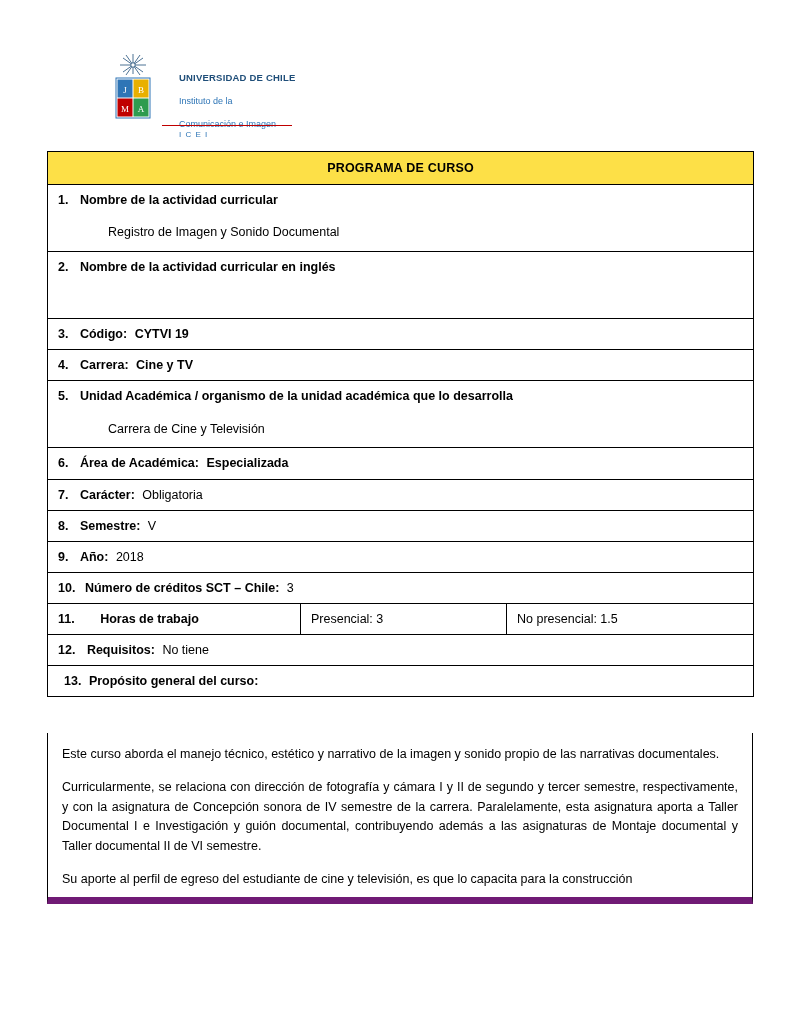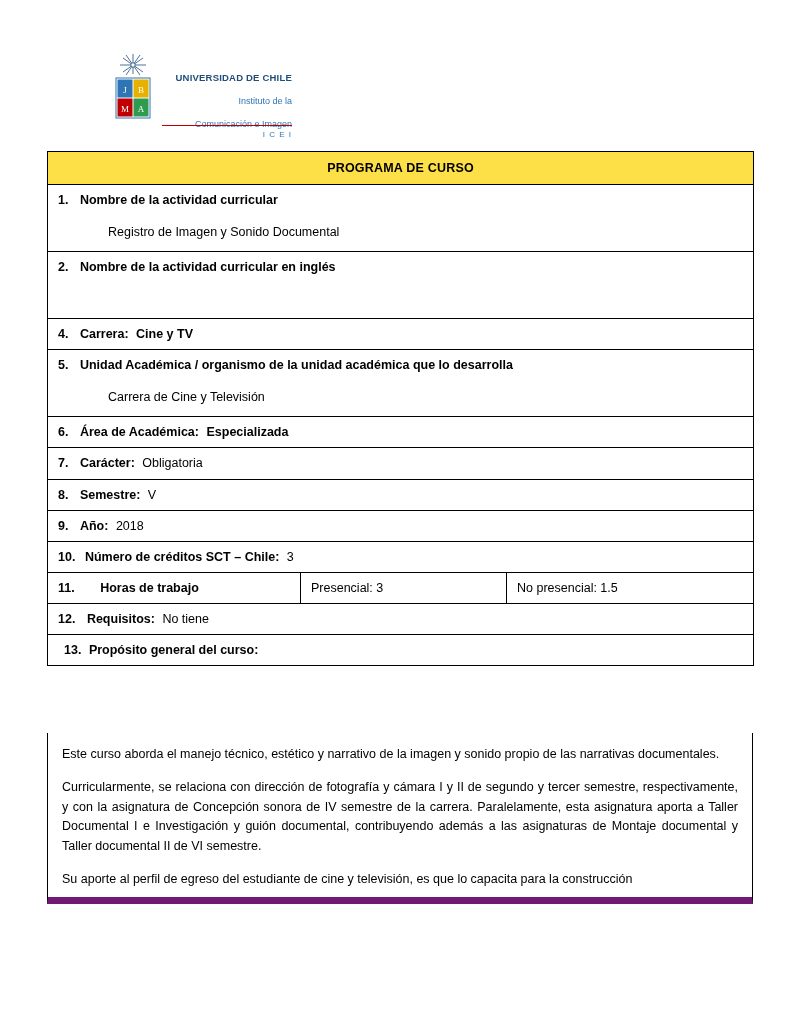--- a/index.html
+++ b/index.html
@@ -32,25 +32,24 @@
   }
   .logo-emblem {
     position: absolute;
     left: 0px;
     top: 2px;
     width: 46px;
     height: 70px;
   }
   .logo-text {
     position: absolute;
-    left: 52px;
+    left: 69px;
     top: 22px;
     width: 130px;
     line-height: 1.25;
-    text-align: right;
   }
   .logo-line1 {
     font-size: 9.5px;
     letter-spacing: 0.2px;
     color: #1f4e79;
     font-weight: bold;
   }
   .logo-line2, .logo-line3 {
     font-size: 9px;
     color: #2e75b6;
@@ -198,20 +197,29 @@
       <tr>
         <td colspan="3" class="cell-tall">
           <span class="item-line">
             <span class="num">2.</span>
             <span class="bold" style="margin-left:8px">Nombre de la actividad curricular en inglés</span>
           </span>
           <span class="item-sub"></span>
         </td>
       </tr>
 
+      <tr>
+        <td colspan="3">
+          <span class="item-line">
+            <span class="num">3.</span>
+            <span class="bold" style="margin-left:8px">Código:</span>
+            <span class="bold" style="margin-left:4px">CYTVI 19</span>
+          </span>
+        </td>
+      </tr>
 
       <tr>
         <td colspan="3">
           <span class="item-line">
             <span class="num">4.</span>
             <span class="bold" style="margin-left:8px">Carrera:</span>
             <span class="bold" style="margin-left:4px">Cine y TV</span>
           </span>
         </td>
       </tr>

